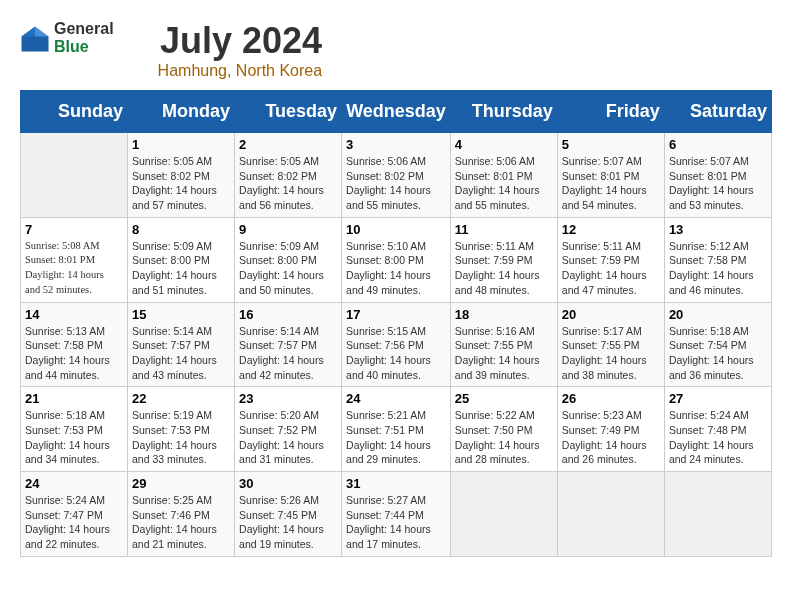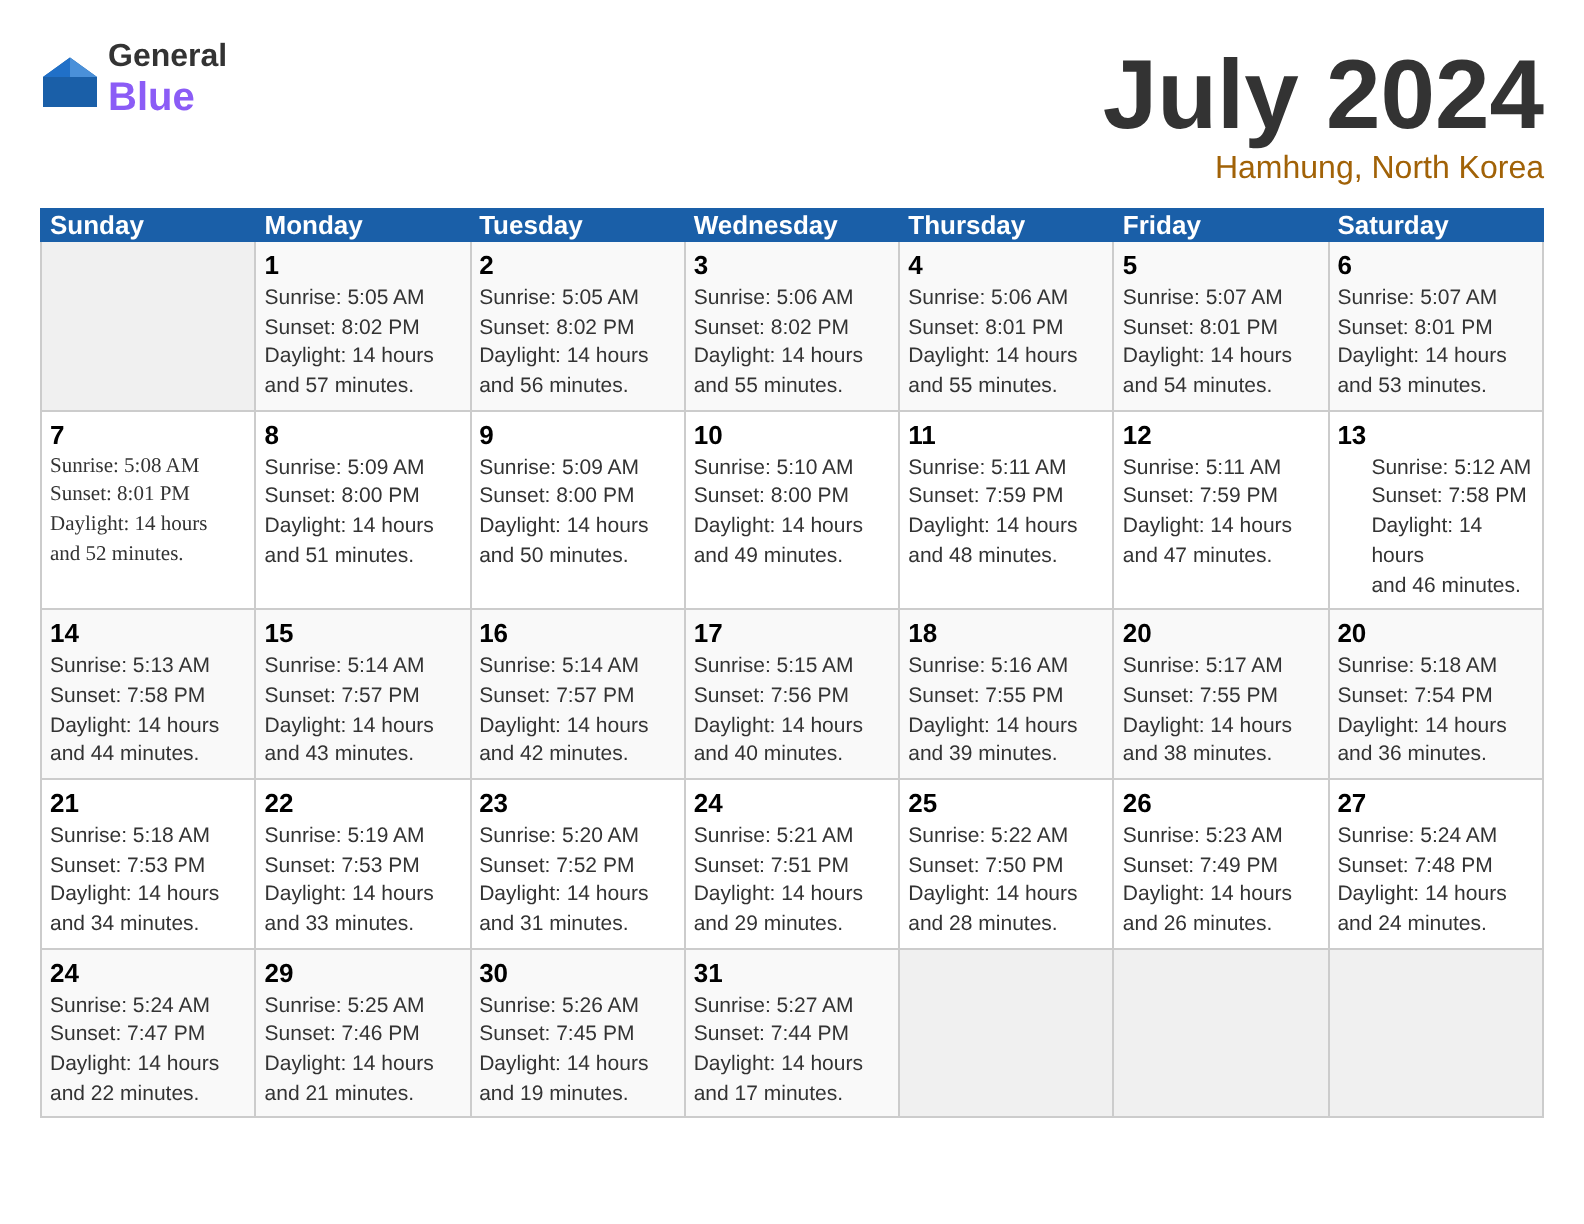--- a/index.html
+++ b/index.html
@@ -5,71 +5,72 @@
     * { box-sizing: border-box; margin: 0; padding: 0; }
     body {
       font-family: Arial, sans-serif;
       background: #fff;
       width: 792px;
       min-height: 612px;
       padding: 20px;
     }
     .header-area {
       display: flex;
-      justify-content: space-between;
+      justify-content: flex-start;
       align-items: flex-start;
       margin-bottom: 10px;
+      gap: 44px;
     }
     .logo {
       display: flex;
       align-items: center;
       gap: 4px;
     }
     .logo-text {
       display: flex;
       flex-direction: column;
       line-height: 1.1;
     }
     .logo-general {
       font-size: 16px;
       font-weight: bold;
       color: #333;
     }
     .logo-blue {
-      font-size: 20px;
-      font-weight: bold;
-      color: #8b5cf6;
+      font-size: 16px;
+      font-weight: bold;
+      color: #15803d;
     }
     .logo-icon {
       width: 30px;
       height: 30px;
     }
     .title-area {
       text-align: right;
     }
     .main-title {
-      font-size: 49px;
+      font-size: 36px;
       font-weight: bold;
       color: #333;
     }
     .subtitle {
       font-size: 16px;
       color: #a16207;
     }
     table {
       width: 100%;
       border-collapse: collapse;
       font-size: 11px;
     }
     thead tr th {
       background-color: #1a5fa8;
       color: #fff;
-      padding: 0 4px;
-      text-align: left;
-      font-size: 13px;
+      padding: 10px 4px;
+      text-align: right;
+      font-size: 18px;
       font-weight: bold;
       border: 1px solid #1a5fa8;
     }
     tbody tr td {
       border: 1px solid #ccc;
       vertical-align: top;
       padding: 4px;
       width: 107px;
     }
     tbody tr:nth-child(odd) {
@@ -210,21 +211,21 @@
         </td>
         <td>
           <span class="day-number">12</span>
           <div class="day-info" style="white-space: pre-line;">Sunrise: 5:11 AM
 Sunset: 7:59 PM
 Daylight: 14 hours
 and 47 minutes.</div>
         </td>
         <td>
           <span class="day-number">13</span>
-          <div class="day-info" style="white-space: pre-line; margin-left: 17px;">Sunrise: 5:12 AM
+          <div class="day-info" style="white-space: pre-line;">Sunrise: 5:12 AM
 Sunset: 7:58 PM
 Daylight: 14 hours
 and 46 minutes.</div>
         </td>
       </tr>
       <tr>
         <td>
           <span class="day-number">14</span>
           <div class="day-info" style="white-space: pre-line;">Sunrise: 5:13 AM
 Sunset: 7:58 PM

